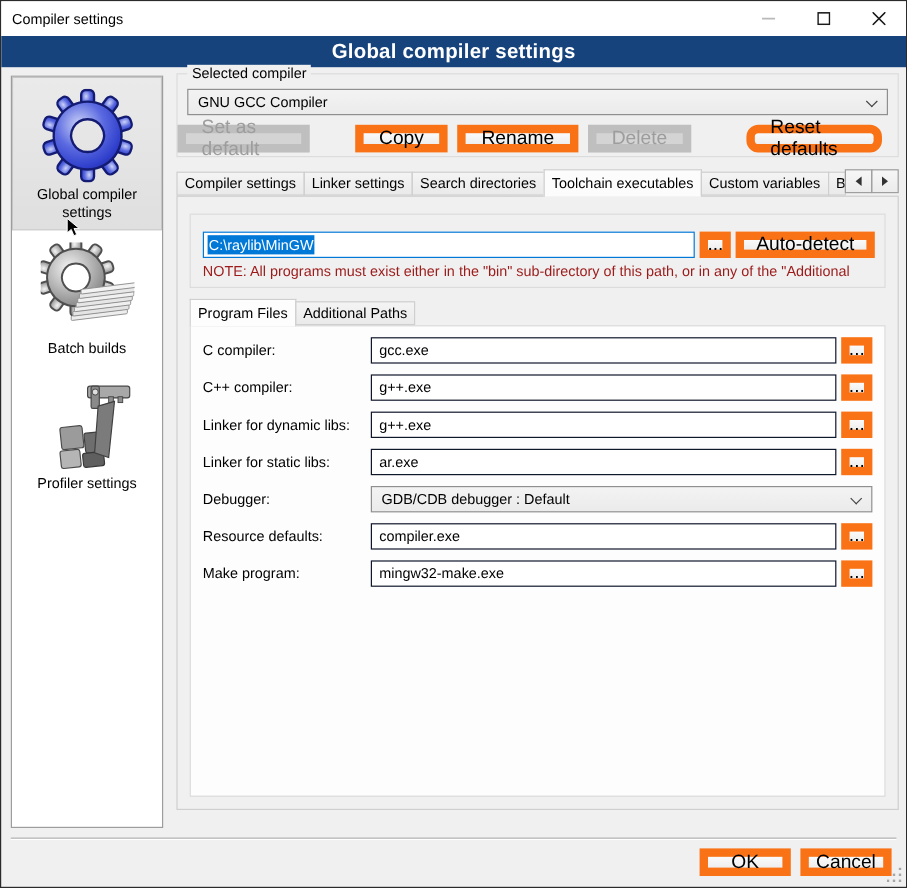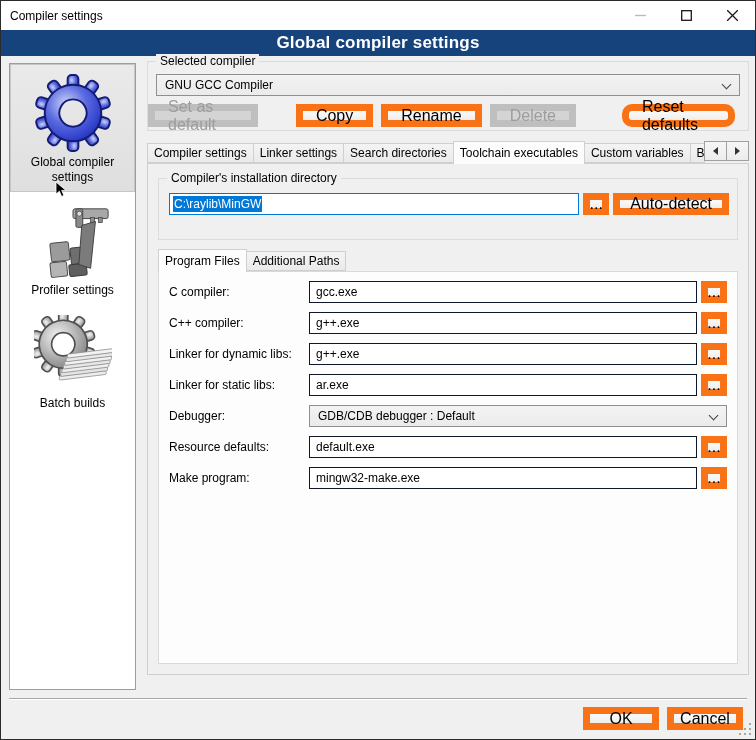--- a/index.html
+++ b/index.html
@@ -128,38 +128,20 @@
         <rect x="34.5" y="1" width="11" height="16" rx="4" transform="rotate(144 40 40)"></rect>
         <rect x="34.5" y="1" width="11" height="16" rx="4" transform="rotate(180 40 40)"></rect>
         <rect x="34.5" y="1" width="11" height="16" rx="4" transform="rotate(216 40 40)"></rect>
         <rect x="34.5" y="1" width="11" height="16" rx="4" transform="rotate(252 40 40)"></rect>
         <rect x="34.5" y="1" width="11" height="16" rx="4" transform="rotate(288 40 40)"></rect>
         <rect x="34.5" y="1" width="11" height="16" rx="4" transform="rotate(324 40 40)"></rect>
         <path fill-rule="evenodd" d="M40,11 a29,29 0 1,0 0.02,0 Z M40,26 a14,14 0 1,1 -0.02,0 Z"></path>
       </g>
     </svg>
     <div class="sb-label">Global compiler settings</div>
-  </div>
-
-  <div class="sb-item">
-    <svg class="sb-icon" viewBox="0 0 80 80">
-      <g transform="rotate(-6 40 40)">
-        <rect x="16" y="40" width="19" height="19" rx="2" fill="#9b9b9b" stroke="#4a4a4a"></rect>
-        <rect x="36" y="47" width="17" height="17" rx="2" fill="#6e6e6e" stroke="#3f3f3f"></rect>
-        <rect x="14" y="60" width="17" height="15" rx="2" fill="#b5b5b5" stroke="#4a4a4a"></rect>
-        <rect x="33" y="64" width="18" height="12" rx="2" fill="#5f5f5f" stroke="#383838"></rect>
-      </g>
-      <rect x="40" y="7" width="36" height="10" rx="2" fill="#a8a8a8" stroke="#454545"></rect>
-      <rect x="58" y="16" width="4" height="5" fill="#8f8f8f" stroke="#454545" stroke-width="0.8"></rect>
-      <rect x="66" y="16" width="4" height="5" fill="#8f8f8f" stroke="#454545" stroke-width="0.8"></rect>
-      <rect x="43" y="7" width="7" height="19" rx="1.5" fill="#8a8a8a" stroke="#454545"></rect>
-      <polygon points="49,24 63,20 58,68 46,64" fill="#7b7b7b" stroke="#404040"></polygon>
-      <circle cx="46.5" cy="12" r="2.6" fill="#dedede" stroke="#454545" stroke-width="0.8"></circle>
-    </svg>
-    <div class="sb-label">Profiler settings</div>
   </div>
 
   <div class="sb-item">
     <svg class="sb-icon" viewBox="0 0 80 80">
       <defs>
         <radialGradient id="gg" cx="38%" cy="34%" r="78%">
           <stop offset="0" stop-color="#f3f3f3"></stop>
             <stop offset="0.5" stop-color="#b5b5b5"></stop>
           <stop offset="0.85" stop-color="#8a8a8a"></stop>
             <stop offset="1" stop-color="#6d6d6d"></stop>
@@ -183,20 +165,38 @@
         <rect x="27.4" y="62.4" width="48" height="4" rx="1" fill="#e4e4e4" stroke="#8f8f8f" stroke-width="0.8"></rect>
         <rect x="28.8" y="58.8" width="48" height="4" rx="1" fill="#efefef" stroke="#8f8f8f" stroke-width="0.8"></rect>
         <rect x="30.2" y="55.2" width="48" height="4" rx="1" fill="#e6e6e6" stroke="#8f8f8f" stroke-width="0.8"></rect>
         <rect x="31.6" y="51.6" width="48" height="4" rx="1" fill="#f1f1f1" stroke="#8f8f8f" stroke-width="0.8"></rect>
         <rect x="33" y="48" width="48" height="4" rx="1" fill="#e8e8e8" stroke="#8f8f8f" stroke-width="0.8"></rect>
         <rect x="34.4" y="44.4" width="48" height="4" rx="1" fill="#f3f3f3" stroke="#8f8f8f" stroke-width="0.8"></rect>
       </g>
     </svg>
     <div class="sb-label">Batch builds</div>
   </div>
+
+  <div class="sb-item">
+    <svg class="sb-icon" viewBox="0 0 80 80">
+      <g transform="rotate(-6 40 40)">
+        <rect x="16" y="40" width="19" height="19" rx="2" fill="#9b9b9b" stroke="#4a4a4a"></rect>
+        <rect x="36" y="47" width="17" height="17" rx="2" fill="#6e6e6e" stroke="#3f3f3f"></rect>
+        <rect x="14" y="60" width="17" height="15" rx="2" fill="#b5b5b5" stroke="#4a4a4a"></rect>
+        <rect x="33" y="64" width="18" height="12" rx="2" fill="#5f5f5f" stroke="#383838"></rect>
+      </g>
+      <rect x="40" y="7" width="36" height="10" rx="2" fill="#a8a8a8" stroke="#454545"></rect>
+      <rect x="58" y="16" width="4" height="5" fill="#8f8f8f" stroke="#454545" stroke-width="0.8"></rect>
+      <rect x="66" y="16" width="4" height="5" fill="#8f8f8f" stroke="#454545" stroke-width="0.8"></rect>
+      <rect x="43" y="7" width="7" height="19" rx="1.5" fill="#8a8a8a" stroke="#454545"></rect>
+      <polygon points="49,24 63,20 58,68 46,64" fill="#7b7b7b" stroke="#404040"></polygon>
+      <circle cx="46.5" cy="12" r="2.6" fill="#dedede" stroke="#454545" stroke-width="0.8"></circle>
+    </svg>
+    <div class="sb-label">Profiler settings</div>
+  </div>
 </div>
 
 <svg class="cursor" width="12" height="17">
   <polygon points="1,1 1,13 4.4,10.2 6.6,15.4 8.9,14.4 6.7,9.4 11,9.4" fill="#000" stroke="#fff" stroke-width="0.8"></polygon>
 </svg>
 
 <div class="main">
 
   <div class="groupbox" id="compiler-group">
     <span class="gb-label">Selected compiler</span>
@@ -226,28 +226,28 @@
         </div>
       <div class="tab-arrow">
           <span class="tri-r"></span>
         </div>
     </div>
   </div>
 
   <div class="tabpane">
 
     <div class="groupbox" id="install-group">
-      <span class="gb-label">Compiler's installation directory</span>
       <div class="path-row">
         <div class="path-input">
           <span class="path-sel">C:\raylib\MinGW</span>
         </div>
         <div class="btn browse">...</div>
         <div class="btn autodetect">Auto-detect</div>
       </div>
+      <div class="note">NOTE: All programs must exist either in the "bin" sub-directory of this path, or in any of the "Additional</div>
     </div>
 
     <div class="tabbar" id="subtabs">
       <div class="tab selected sel-white">Program Files</div>
       <div class="tab">Additional Paths</div>
     </div>
 
     <div class="subpage">
 
       <div class="frow">
@@ -286,21 +286,21 @@
         <span class="flabel">Debugger:</span>
         <div class="combo fcombo">
           <span>GDB/CDB debugger : Default</span>
           <span class="chev"></span>
         </div>
       </div>
 
       <div class="frow">
         <span class="flabel">Resource defaults:</span>
         <div class="finput">
-            <span>default.exe</span>
+            <span>compiler.exe</span>
           </div>
         <div class="btn browse fbrowse">...</div>
       </div>
 
       <div class="frow">
         <span class="flabel">Make program:</span>
         <div class="finput">
             <span>mingw32-make.exe</span>
           </div>
         <div class="btn browse fbrowse">...</div>

